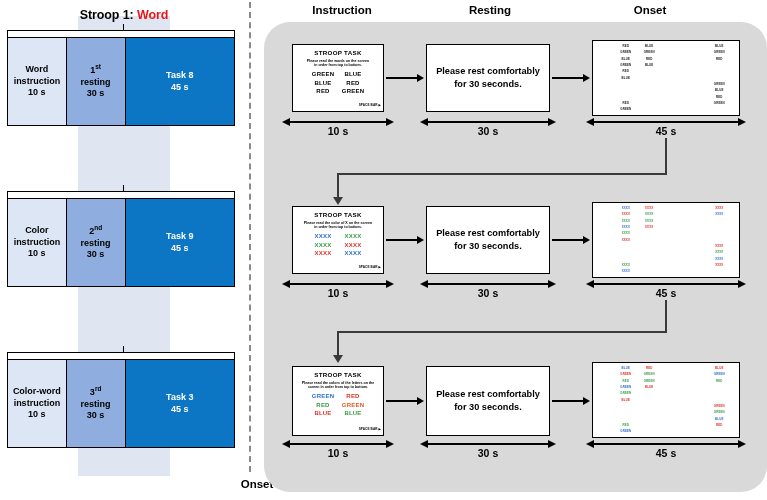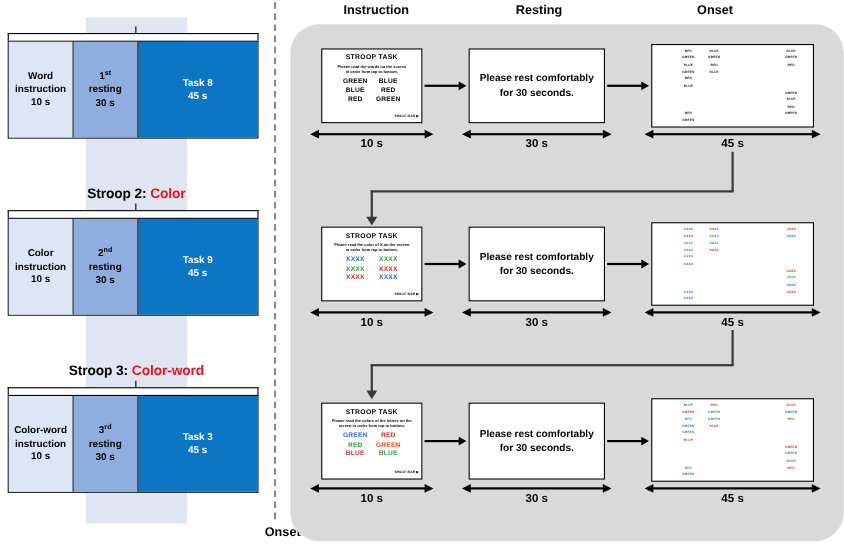--- a/index.html
+++ b/index.html
@@ -114,64 +114,61 @@
   </div>
   <div class="big-arrow" style="top:176px;height:160px;">
     <div class="shaft"></div>
       <div class="head"></div>
   </div>
   <div class="big-arrow" style="top:336px;height:140px;">
     <div class="shaft"></div>
       <div class="head"></div>
   </div>
 
+  <div class="stroop-title" style="top:8px;">
+    <span>Stroop 1: </span><span class="red">Word</span>
+  </div>
   <div class="tick" style="left:123px;top:24px;height:8px;"></div>
   <div class="bracket" style="left:7px;top:30px;width:228px;"></div>
   <div class="seq" style="left:7px;top:37px;width:228px;height:89px;">
     <div class="cell instr" style="width:26%;">
       <div>Word</div>
       <div>instruction</div>
       <div>10 s</div>
     </div>
     <div class="cell rest" style="width:26%;">
       <div><span>1</span><span class="sup">st</span></div>
       <div>resting</div>
       <div>30 s</div>
     </div>
     <div class="cell task" style="width:48%;">
       <div>Task 8</div>
       <div>45 s</div>
     </div>
   </div>
 
-  <div class="stroop-title" style="top:169px;">
-    <span>Stroop 2: </span><span class="red">Color</span>
-  </div>
   <div class="tick" style="left:123px;top:185px;height:8px;"></div>
   <div class="bracket" style="left:7px;top:191px;width:228px;"></div>
   <div class="seq" style="left:7px;top:198px;width:228px;height:89px;">
     <div class="cell instr" style="width:26%;">
       <div>Color</div>
       <div>instruction</div>
       <div>10 s</div>
     </div>
     <div class="cell rest" style="width:26%;">
       <div><span>2</span><span class="sup">nd</span></div>
       <div>resting</div>
       <div>30 s</div>
     </div>
     <div class="cell task" style="width:48%;">
       <div>Task 9</div>
       <div>45 s</div>
     </div>
   </div>
 
-  <div class="stroop-title" style="top:330px;">
-    <span>Stroop 3: </span><span class="red">Color-word</span>
-  </div>
   <div class="tick" style="left:123px;top:346px;height:8px;"></div>
   <div class="bracket" style="left:7px;top:352px;width:228px;"></div>
   <div class="seq" style="left:7px;top:359px;width:228px;height:89px;">
     <div class="cell instr" style="width:26%;">
       <div>Color-word</div>
       <div>instruction</div>
       <div>10 s</div>
     </div>
     <div class="cell rest" style="width:26%;">
       <div><span>3</span><span class="sup">rd</span></div>

